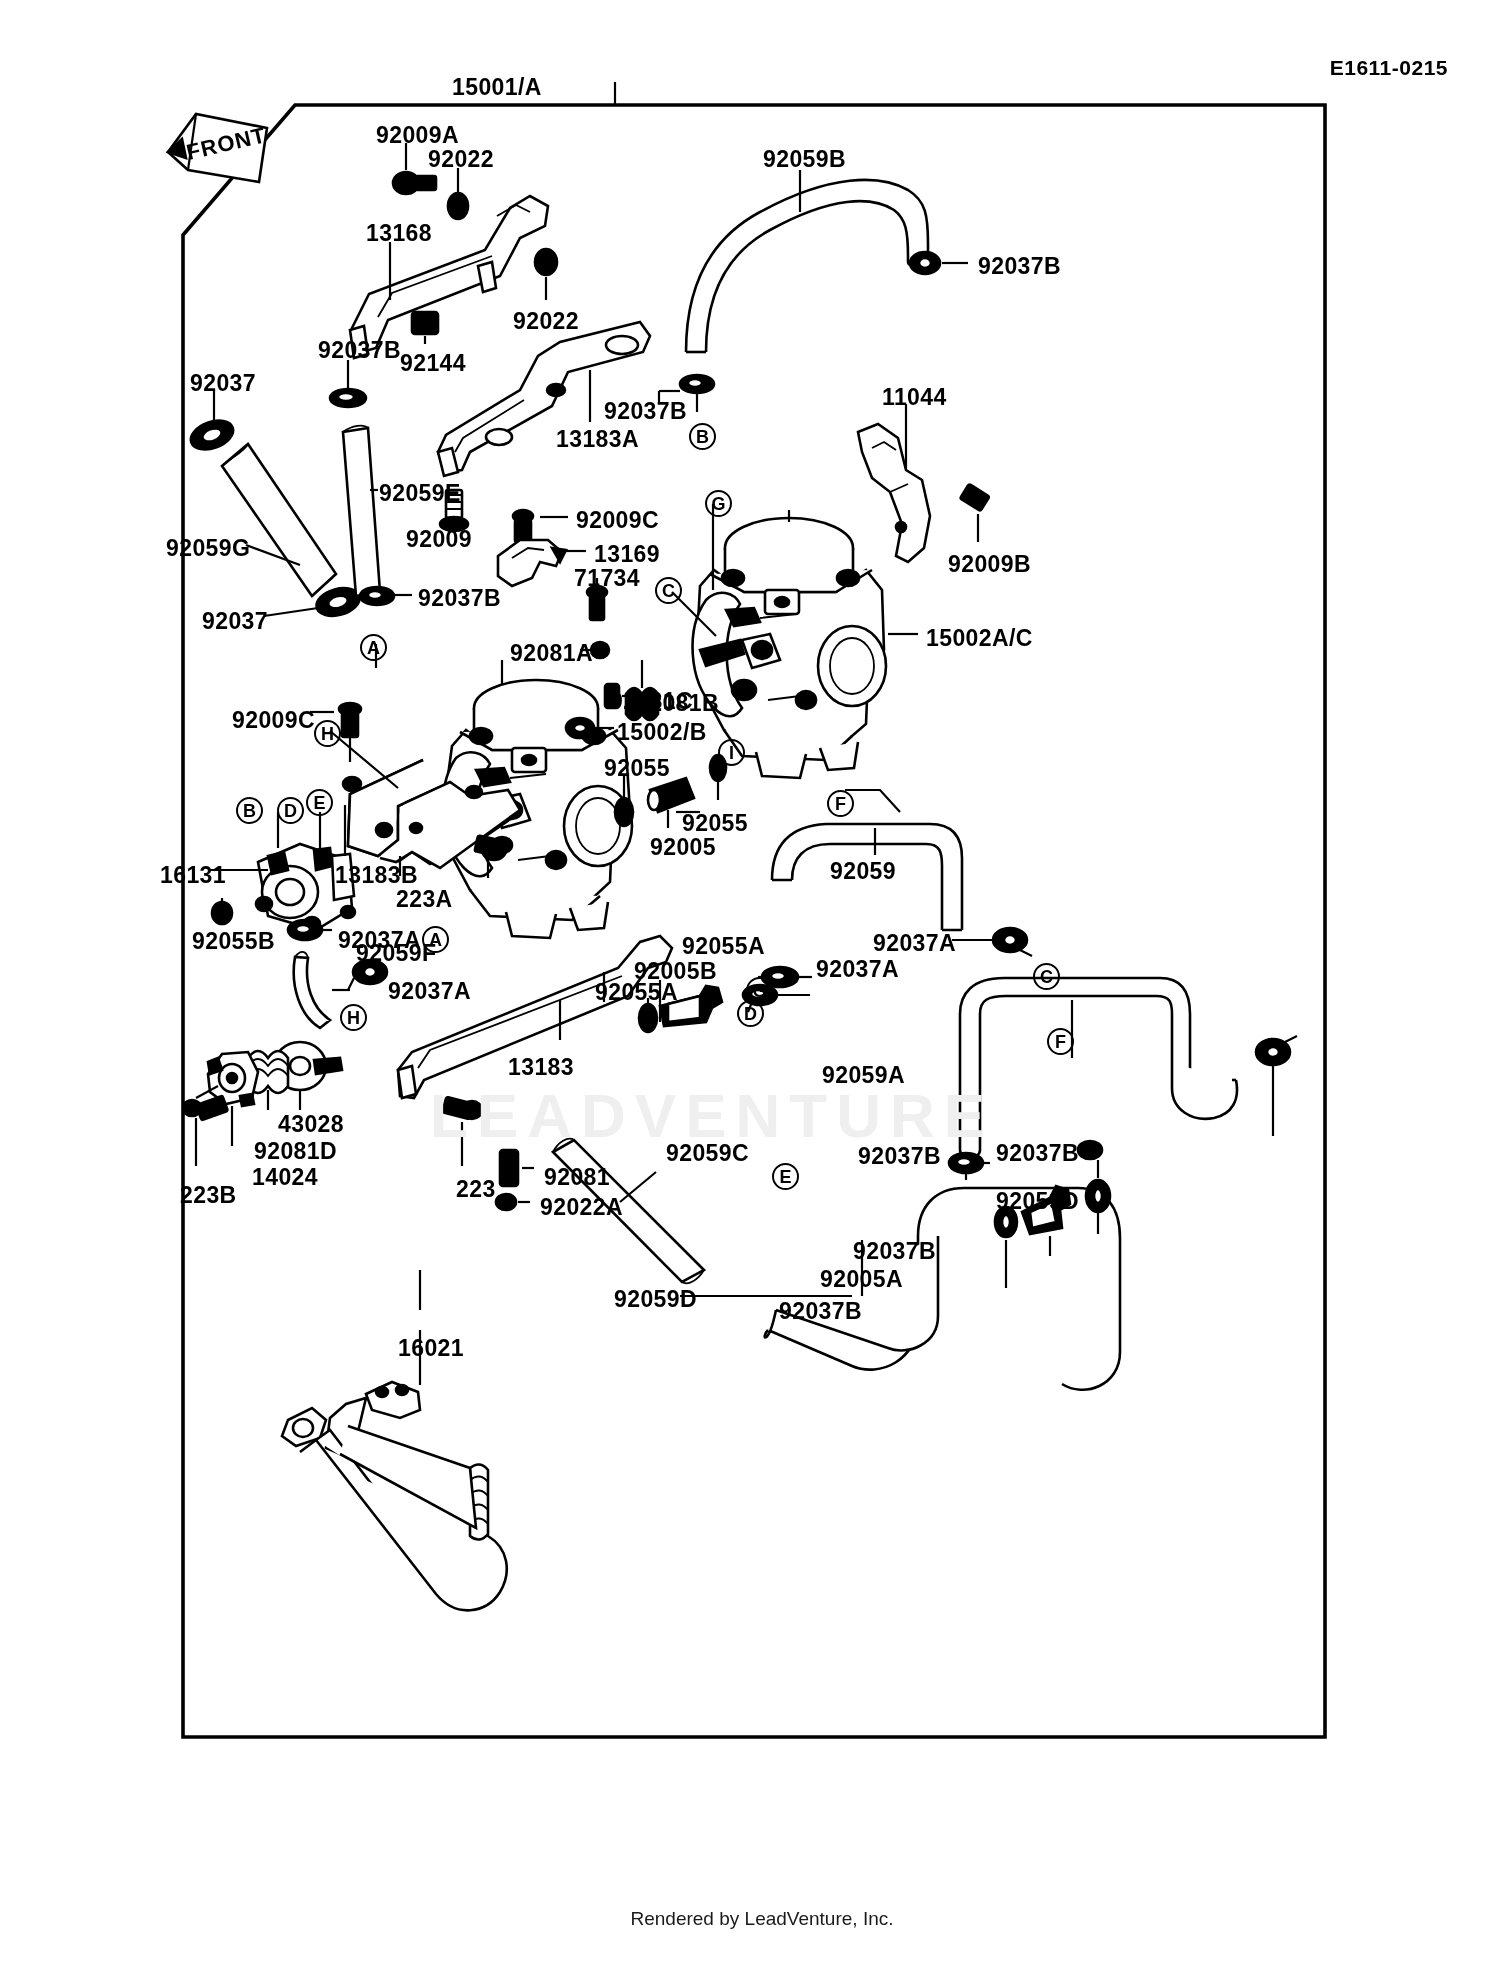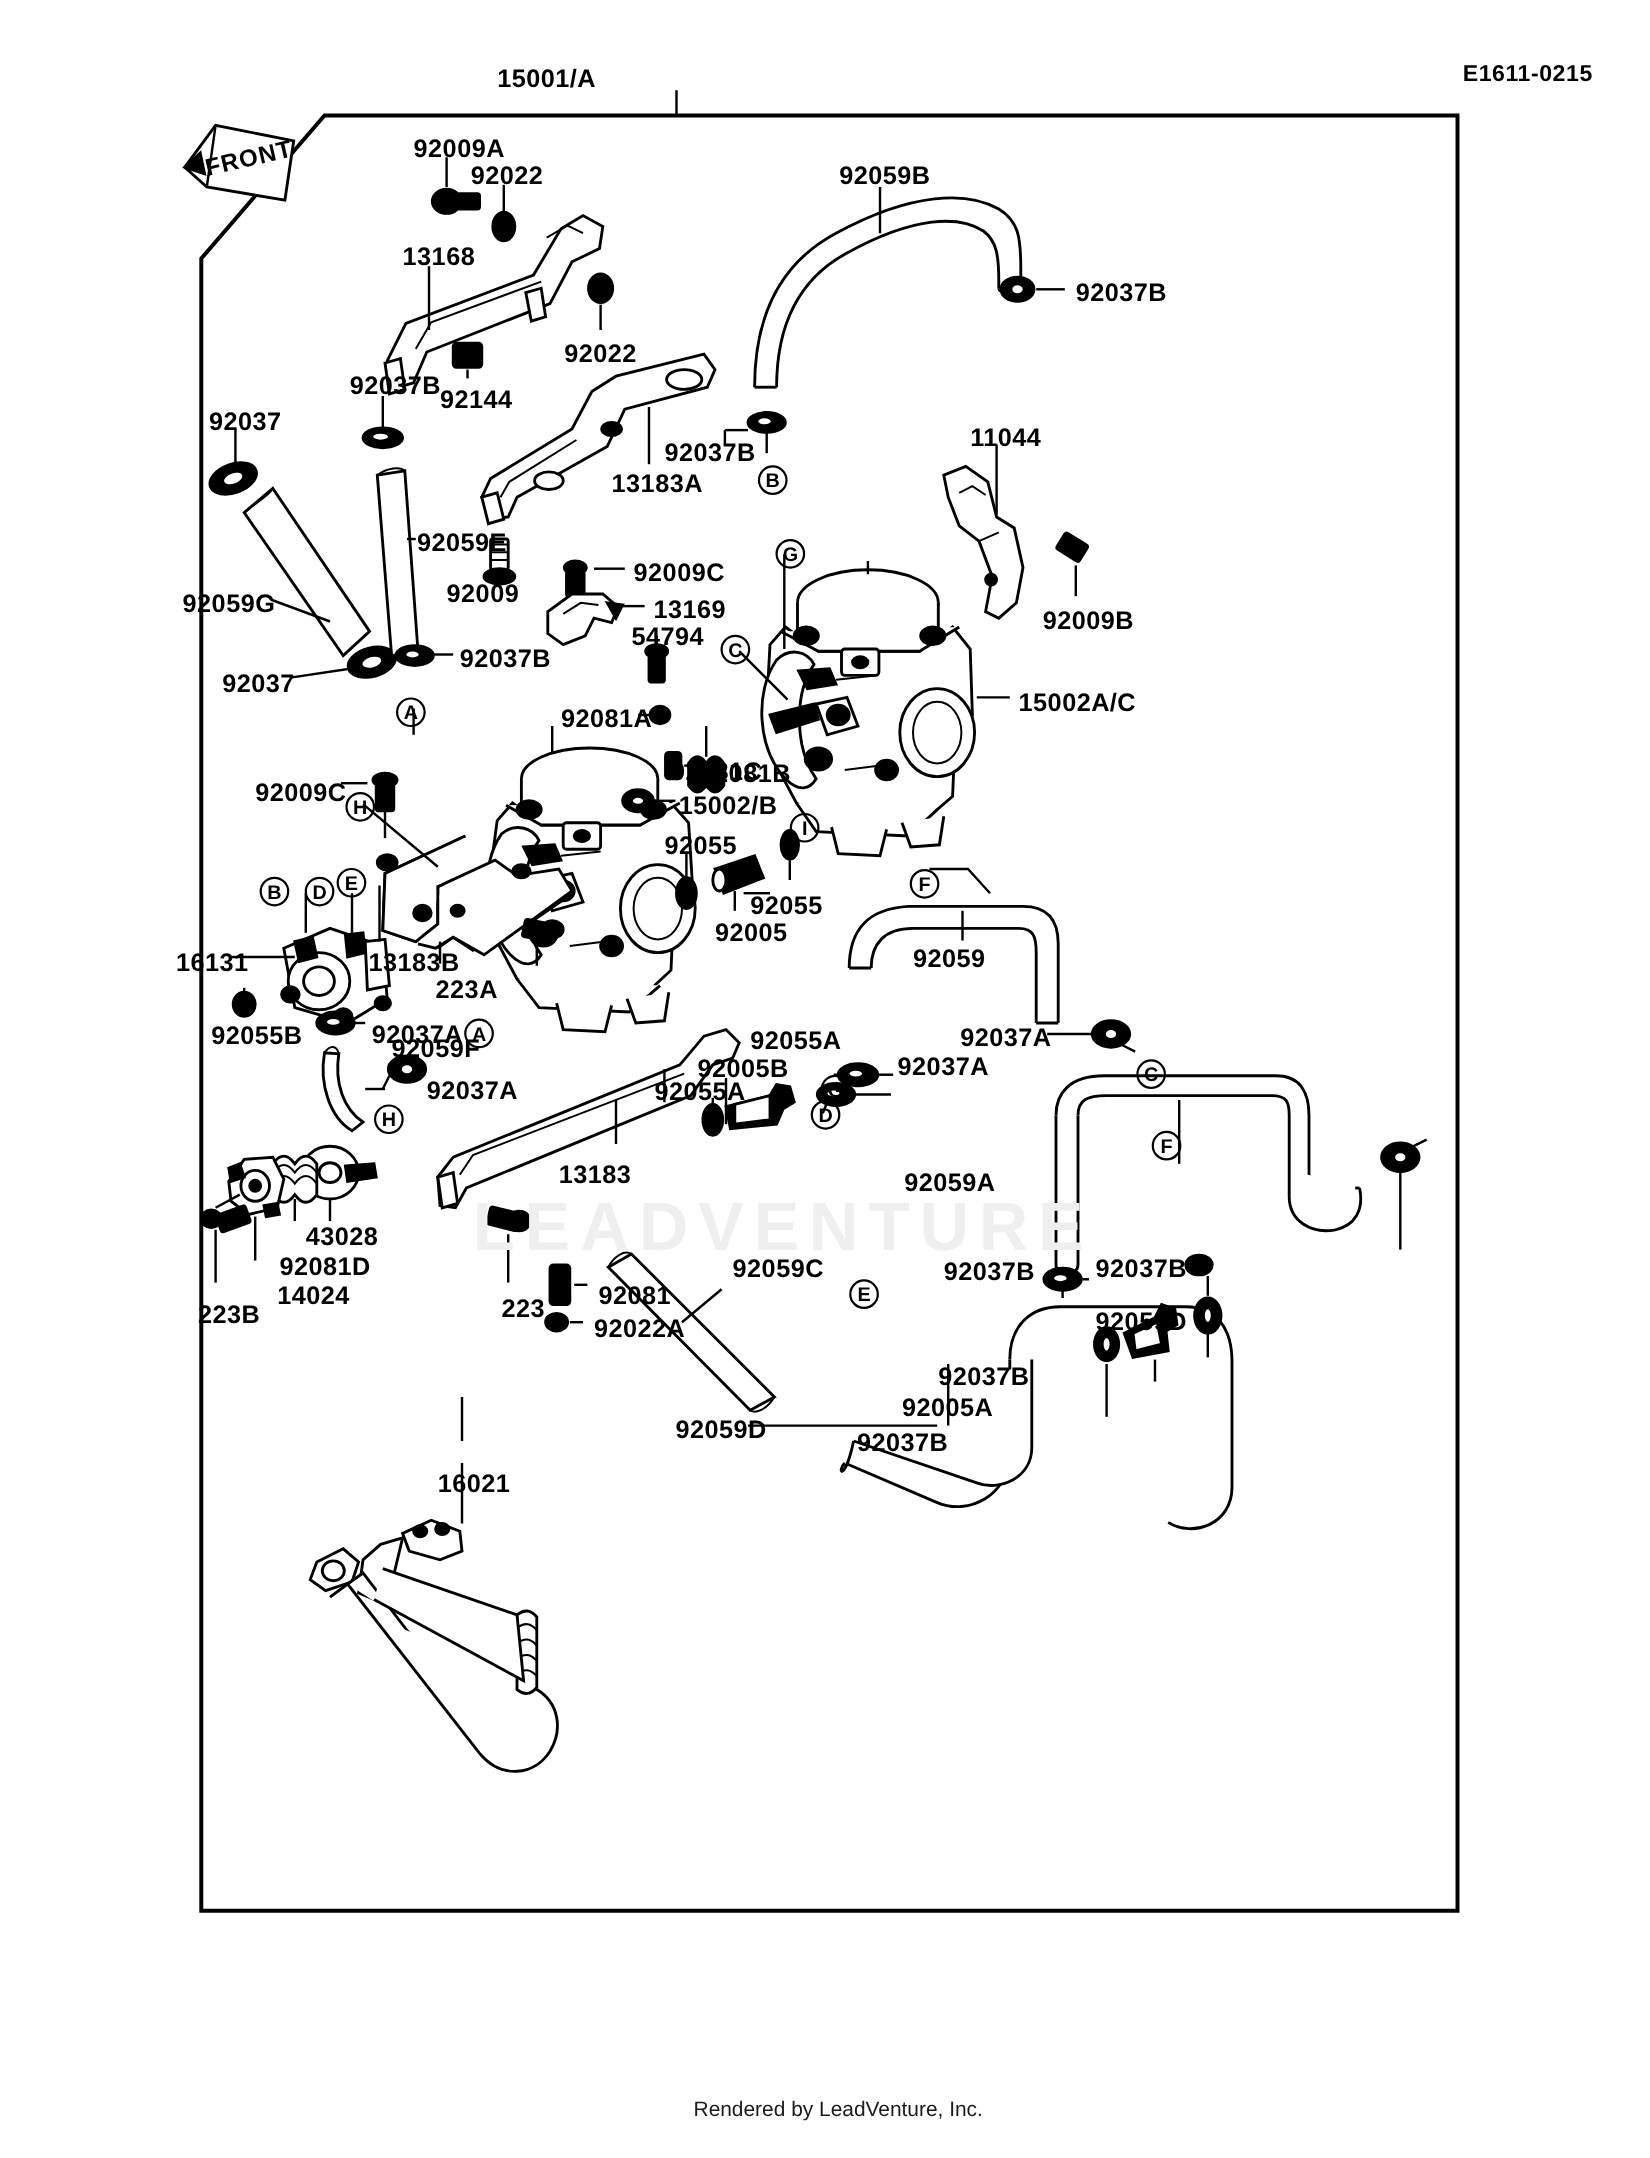--- a/index.html
+++ b/index.html
@@ -591,38 +591,38 @@
 
 <div class="watermark">LEADVENTURE</div>
 <div class="code-id">E1611-0215</div>
 <div class="footer-credit">Rendered by LeadVenture, Inc.</div>
 
 <div class="front-badge">
   <span>FRONT</span>
 </div>
 
 <div id="labels-layer">
-    <div class="lbl" style="left: 452px; top: 60px; text-align: right;">15001/A</div>
+    <div class="lbl" style="left: 452px; top: 76px; text-align: right;">15001/A</div>
     <div class="lbl" style="left: 376px; top: 124px;">92009A</div>
     <div class="lbl" style="left: 428px; top: 148px;">92022</div>
     <div class="lbl" style="left: 763px; top: 148px;">92059B</div>
     <div class="lbl" style="left: 978px; top: 255px;">92037B</div>
     <div class="lbl" style="left: 366px; top: 222px;">13168</div>
     <div class="lbl" style="left: 513px; top: 310px;">92022</div>
     <div class="lbl" style="left: 318px; top: 339px;">92037B</div>
     <div class="lbl" style="left: 400px; top: 352px;">92144</div>
     <div class="lbl" style="left: 190px; top: 372px;">92037</div>
     <div class="lbl" style="left: 604px; top: 400px;">92037B</div>
     <div class="lbl" style="left: 556px; top: 428px;">13183A</div>
     <div class="lbl" style="left: 882px; top: 386px;">11044</div>
     <div class="lbl" style="left: 379px; top: 482px;">92059E</div>
     <div class="lbl" style="left: 576px; top: 509px;">92009C</div>
     <div class="lbl" style="left: 948px; top: 553px;">92009B</div>
     <div class="lbl" style="left: 594px; top: 543px;">13169</div>
-    <div class="lbl" style="left: 574px; top: 567px;">54794</div>
+    <div class="lbl" style="left: 574px; top: 567px;">71734</div>
     <div class="lbl" style="left: 166px; top: 537px;">92059G</div>
     <div class="lbl" style="left: 406px; top: 528px;">92009</div>
     <div class="lbl" style="left: 418px; top: 587px;">92037B</div>
     <div class="lbl" style="left: 202px; top: 610px;">92037</div>
     <div class="lbl" style="left: 926px; top: 627px;">15002A/C</div>
     <div class="lbl" style="left: 510px; top: 642px;">92081A</div>
     <div class="lbl" style="left: 610px; top: 642px; margin-top: 48px;">92081C</div>
     <div class="lbl" style="left: 636px; top: 692px;">92081B</div>
     <div class="lbl" style="left: 232px; top: 709px;">92009C</div>
     <div class="lbl" style="left: 617px; top: 721px;">15002/B</div>

